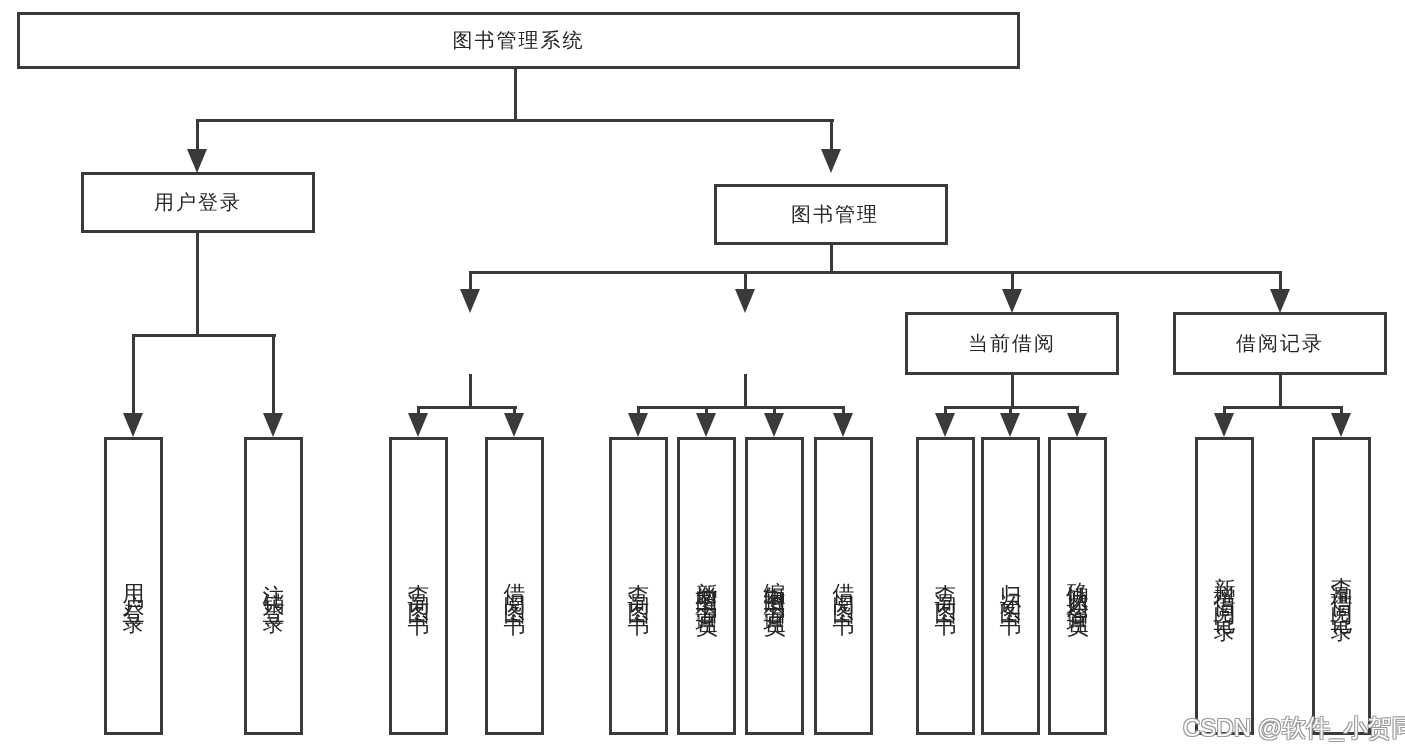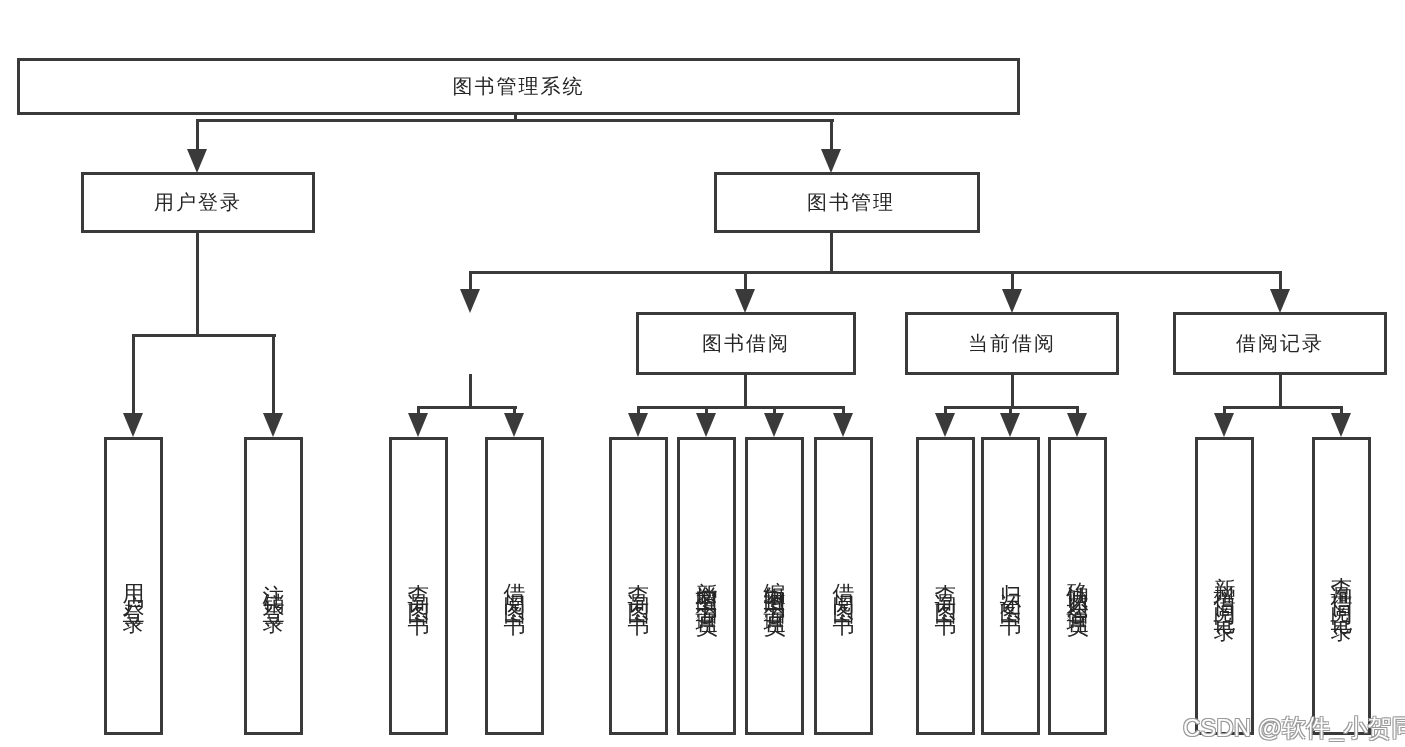--- a/index.html
+++ b/index.html
@@ -101,26 +101,25 @@
   <div class="vline" style="left:1076px;top:406px;height:9px;"></div>
   <div class="arrowhead" style="left:1067px;top:413px;"></div>
 
   <div class="vline" style="left:1279px;top:374px;height:35px;"></div>
   <div class="hline" style="left:1223px;top:406px;width:120px;"></div>
   <div class="vline" style="left:1223px;top:406px;height:9px;"></div>
   <div class="arrowhead" style="left:1214px;top:413px;"></div>
   <div class="vline" style="left:1340px;top:406px;height:9px;"></div>
   <div class="arrowhead" style="left:1331px;top:413px;"></div>
 
-  <div class="box h" style="left:17px;top:12px;width:1003px;height:57px;margin-top:46px;">图书管理系统</div>
+  <div class="box h" style="left:17px;top:12px;width:1003px;height:57px;">图书管理系统</div>
 
   <div class="box h" style="left:81px;top:172px;width:234px;height:61px;">用户登录</div>
-  <div class="box h" style="left:714px;top:172px;width:266px;height:61px;padding-left:8px;">图书管理</div>
+  <div class="box h" style="left:714px;top:184px;width:234px;height:61px;padding-left:8px;">图书管理</div>
 
-  <div class="box h" style="left:636px;top:312px;width:220px;height:63px;">图书借阅</div>
   <div class="box h" style="left:905px;top:312px;width:214px;height:63px;">当前借阅</div>
   <div class="box h" style="left:1173px;top:312px;width:214px;height:63px;">借阅记录</div>
 
   <div class="box v ls4" style="left:104px;top:437px;width:59px;height:298px;">用户登录</div>
   <div class="box v ls4" style="left:244px;top:437px;width:59px;height:298px;">注销登录</div>
 
   <div class="box v ls4" style="left:389px;top:437px;width:59px;height:298px;">查询图书</div>
   <div class="box v ls4" style="left:485px;top:437px;width:59px;height:298px;">借阅图书</div>
 
   <div class="box v ls4" style="left:609px;top:437px;width:59px;height:298px;">查询图书</div>

